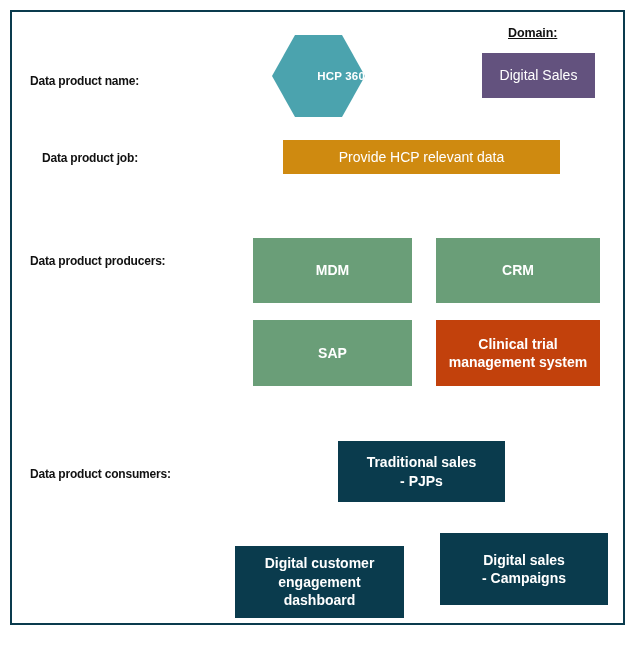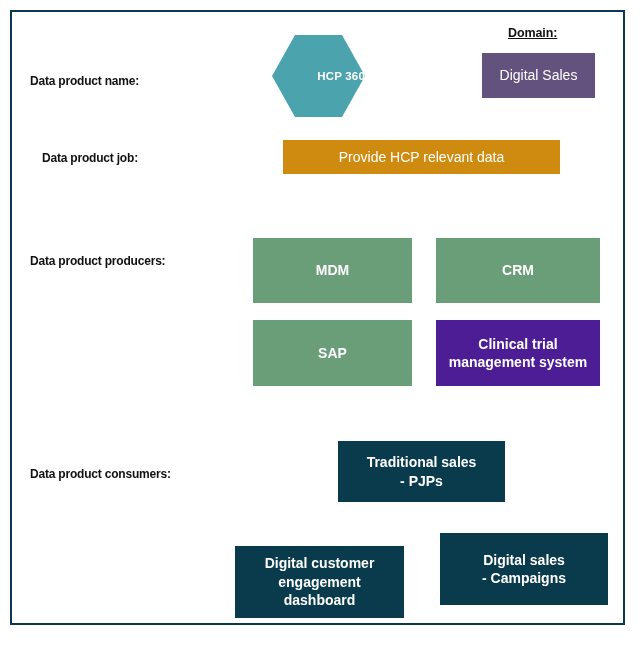--- a/index.html
+++ b/index.html
@@ -109,21 +109,21 @@
   </div>
 
   <div class="node plain" style="left:283px; top:140px; width:277px; height:34px; background:#cf8a10;">Provide HCP relevant data</div>
 
   <div class="node" style="left:253px; top:238px; width:159px; height:65px; background:#6a9e78;">MDM</div>
 
   <div class="node" style="left:436px; top:238px; width:164px; height:65px; background:#6a9e78;">CRM</div>
 
   <div class="node" style="left:253px; top:320px; width:159px; height:66px; background:#6a9e78;">SAP</div>
 
-  <div class="node" style="left:436px; top:320px; width:164px; height:66px; background:#4c1d95;">Clinical trial
+  <div class="node" style="left:436px; top:320px; width:164px; height:66px; background:#c2410c;">Clinical trial
 management system</div>
 
   <div class="node" style="left:338px; top:441px; width:167px; height:61px; background:#0a3b4d;">Traditional sales
 - PJPs</div>
 
   <div class="node" style="left:235px; top:533px; width:169px; height:72px; background:#0a3b4d;margin-top:13px;">Digital customer
 engagement
 dashboard</div>
 
   <div class="node" style="left:440px; top:533px; width:168px; height:72px; background:#0a3b4d;">Digital sales

